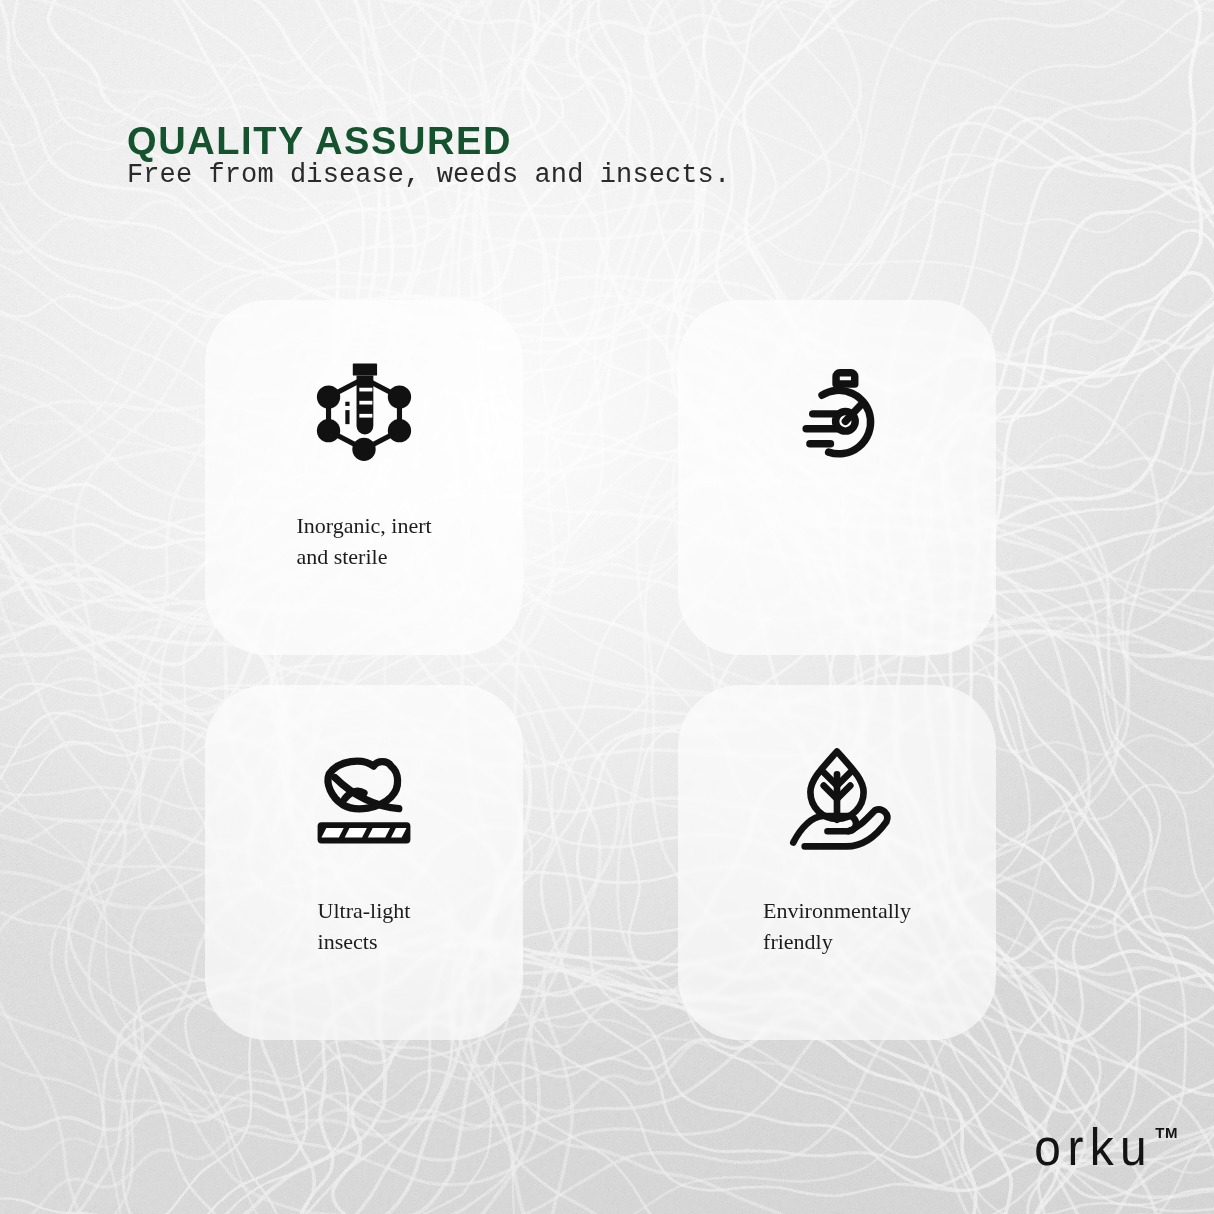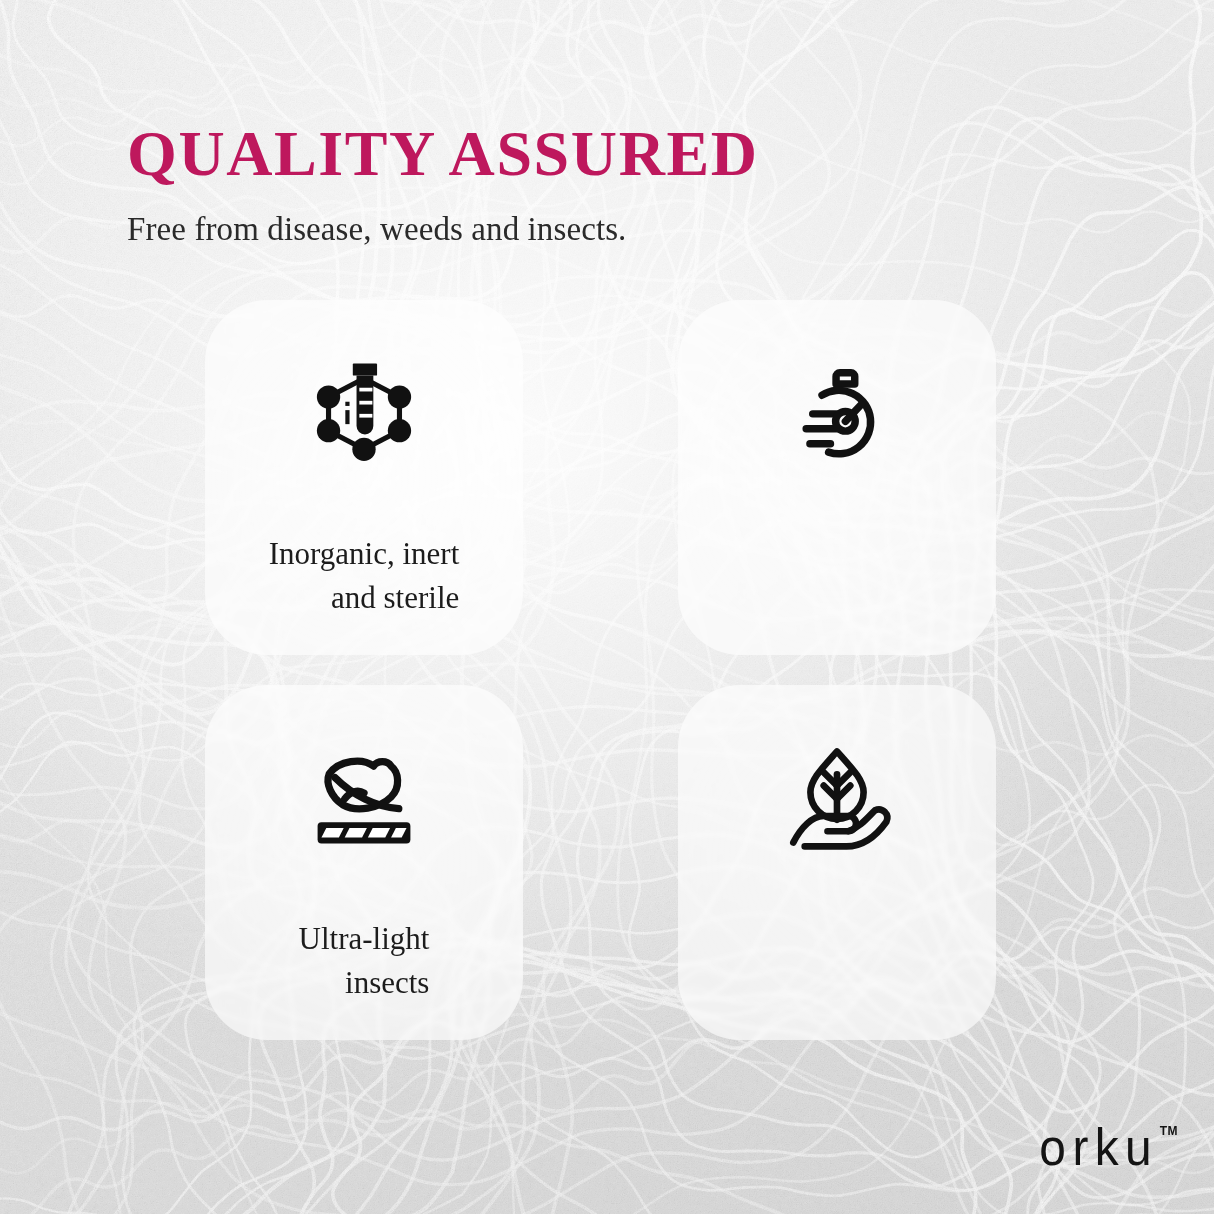--- a/index.html
+++ b/index.html
@@ -66,34 +66,33 @@
 
   
   #header {
     position: absolute;
     left: 127px;
     top: 122px;
     width: 900px;
   }
 
   #page-title {
-    font-family: Liberation Serif, serif;
+    font-family: Liberation Sans, sans-serif;
     font-weight: bold;
-    font-size: 64px;
+    font-size: 38px;
     letter-spacing: 1.6px;
-    color: #be185d;
+    color: #14532d;
     line-height: 1.0;
     white-space: nowrap;
   }
 
   #page-subtitle {
-    font-family: Liberation Serif, serif;
-    font-size: 33px;
+    font-family: Liberation Mono, monospace;
+    font-size: 27px;
     color: #2a2a2a;
-    margin-top: 25px;
     letter-spacing: .1px;
     white-space: nowrap;
   }
 
   
   #feature-grid {
     position: absolute;
     left: 205px;
     top: 300px;
     width: 810px;
@@ -131,26 +130,26 @@
   .feature-icon {
     width: 120px;
     height: 120px;
     display: flex;
     align-items: center;
     justify-content: center;
   }
   .feature-icon svg { display: block; }
 
   .feature-label {
-    margin-top: 60px;
+    margin-top: 38px;
     font-family: "Liberation Serif", serif;
-    font-size: 31px;
+    font-size: 22px;
     line-height: 1.42;
     color: #1c1c1c;
-    text-align: right;
+    text-align: left;
     padding: 0 12px;
     white-space: pre-line;
   }
 
   
   #brand-logo {
     position: absolute;
     right: 36px;
     bottom: 42px;
     display: flex;
@@ -164,21 +163,21 @@
     font-size: 52px;
     letter-spacing: 7px;
     color: #141414;
     line-height: .92;
     transform: scaleX(.92);
     transform-origin: right bottom;
   }
 
   #brand-tm {
     font-family: "Liberation Sans", sans-serif;
-    font-size: 12px;
+    font-size: 15px;
     font-weight: bold;
     color: #141414;
     margin-left: 2px;
     margin-bottom: 7px;
     letter-spacing: .5px;
   }
 </style>
 </head>
 <body>
 
@@ -464,20 +463,22 @@
                        a 8 8 0 0 1 0 16
                        H 50"></path>
               <path d="M72 96
                        C 84 92, 92 82, 100 74
                        a 9 9 0 0 1 12 12
                        C 102 100, 88 112, 70 112
                        H 26"></path>
             </g>
           </svg>
         </div>
+        <div class="feature-label">Environmentally
+friendly</div>
       </div>
 
     </div>
 
     <div id="brand-logo">
       <span id="brand-wordmark">orku</span>
       <span id="brand-tm">TM</span>
     </div>
 
   </div>

